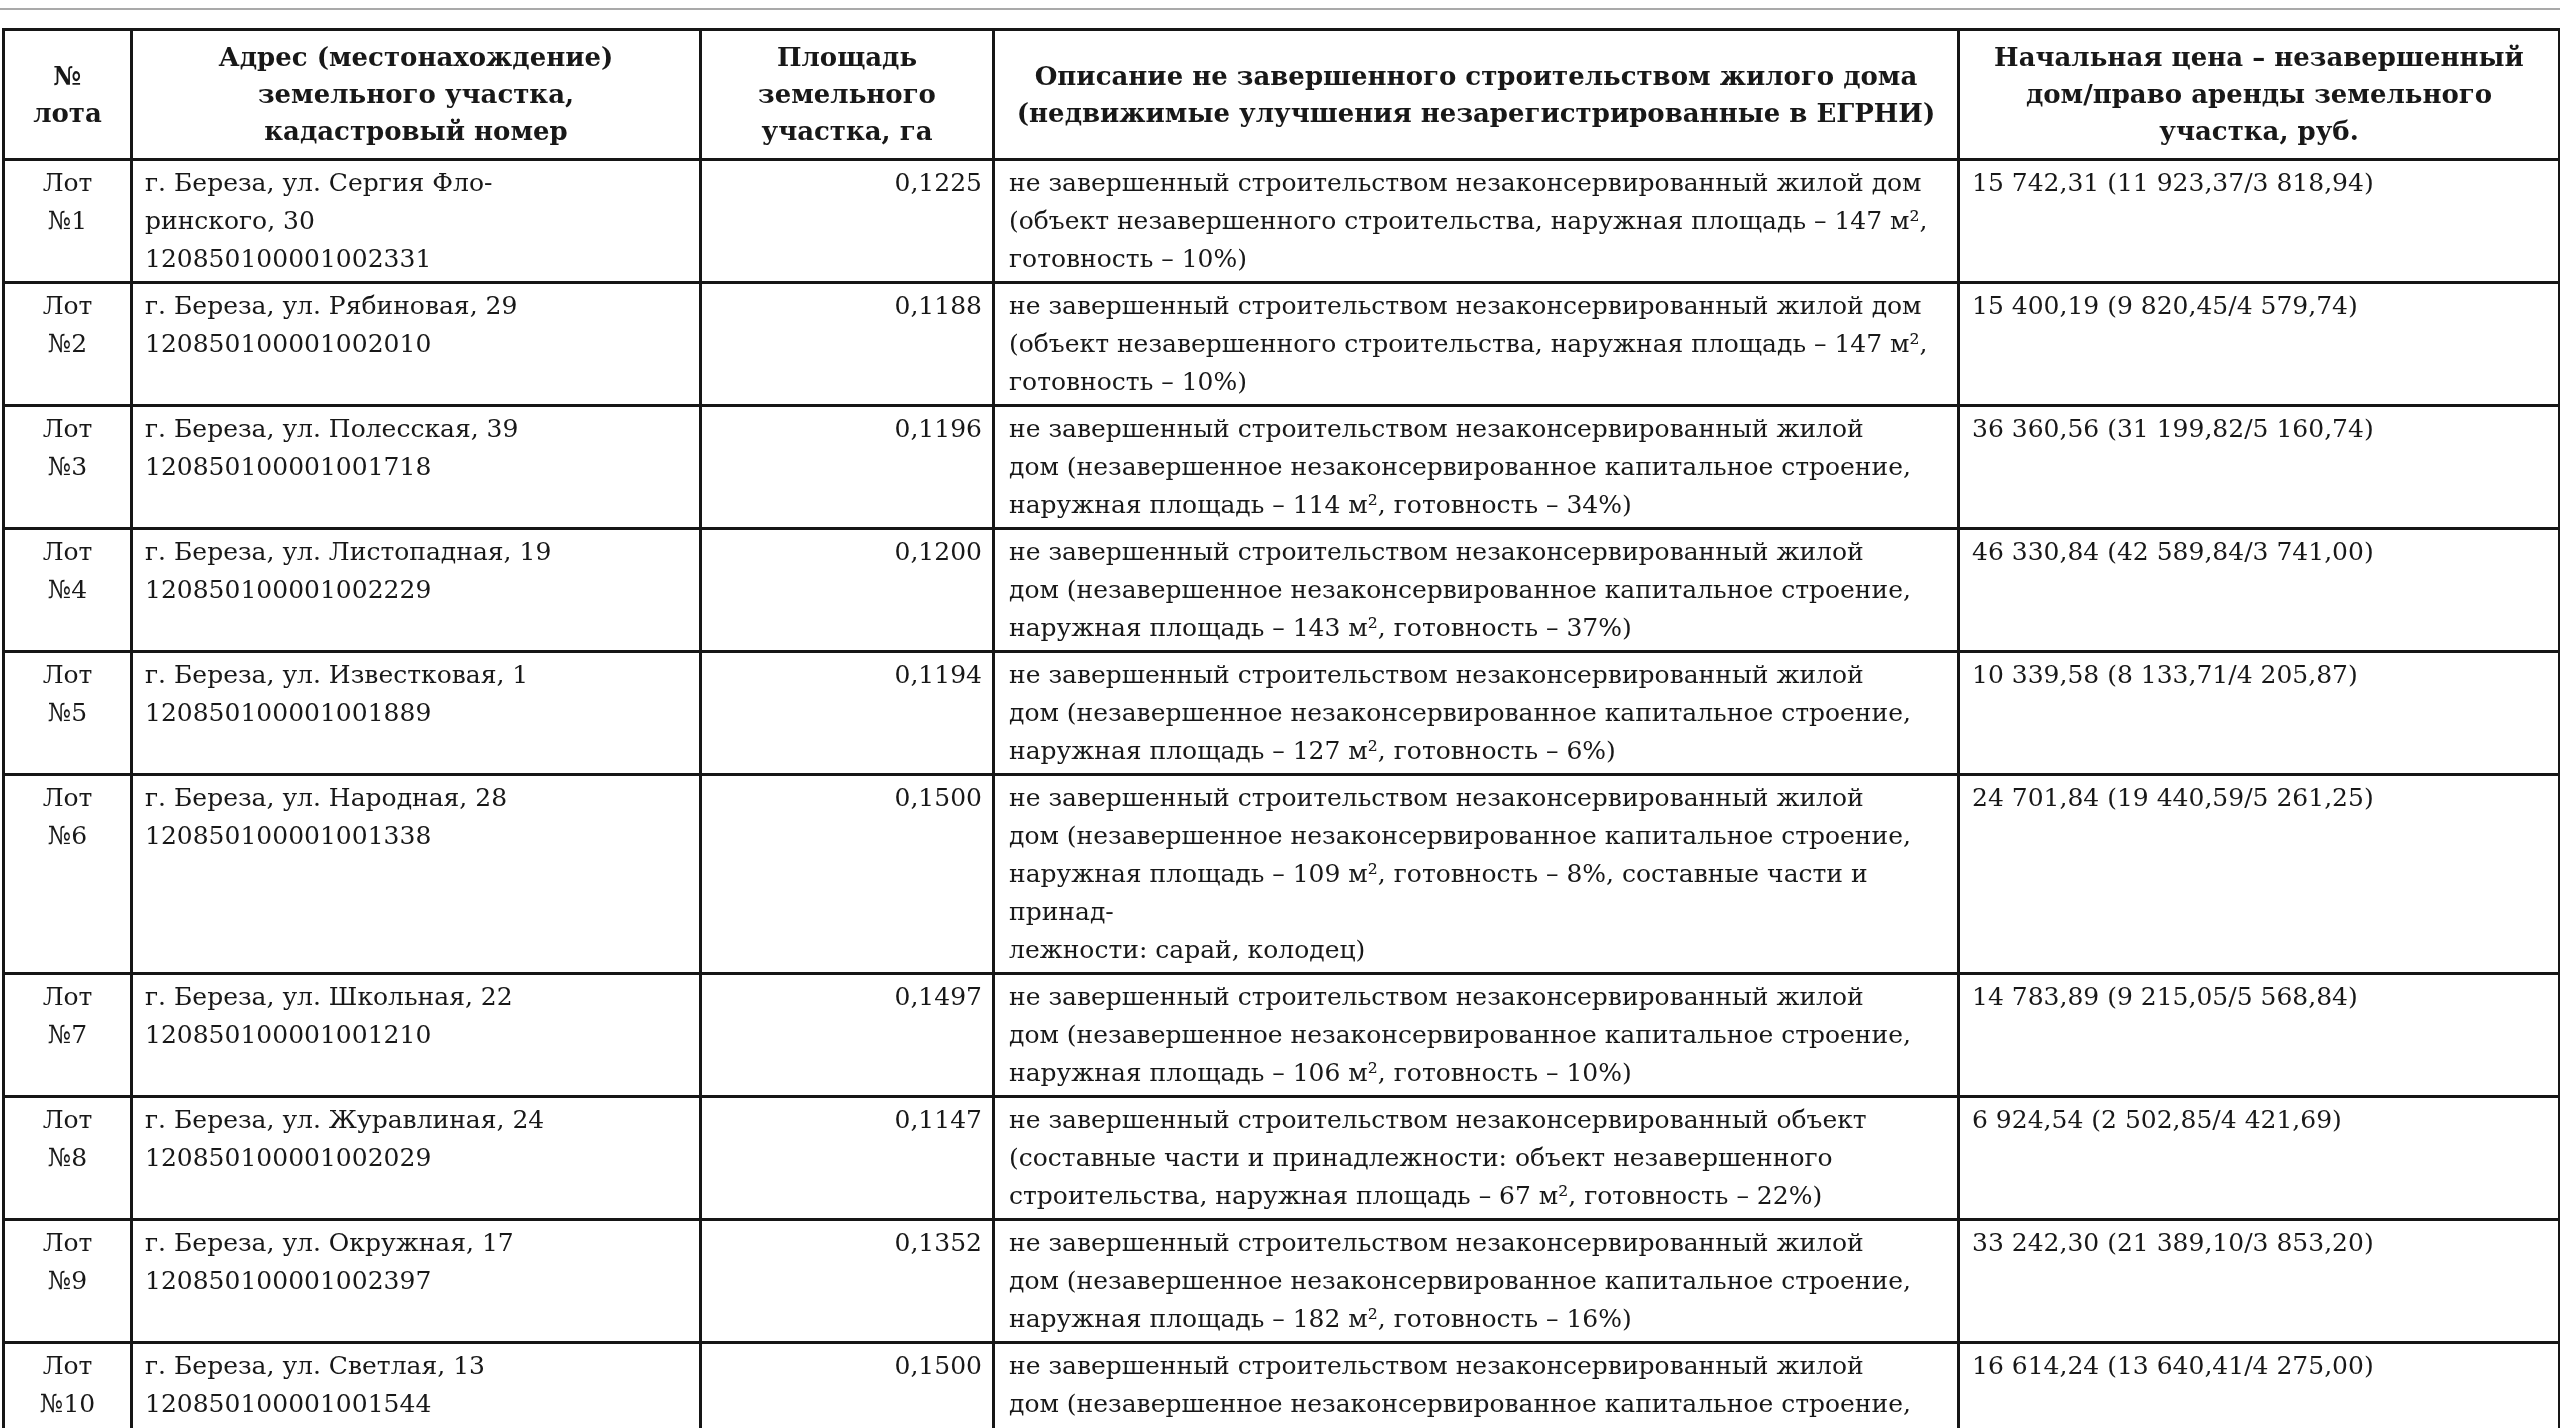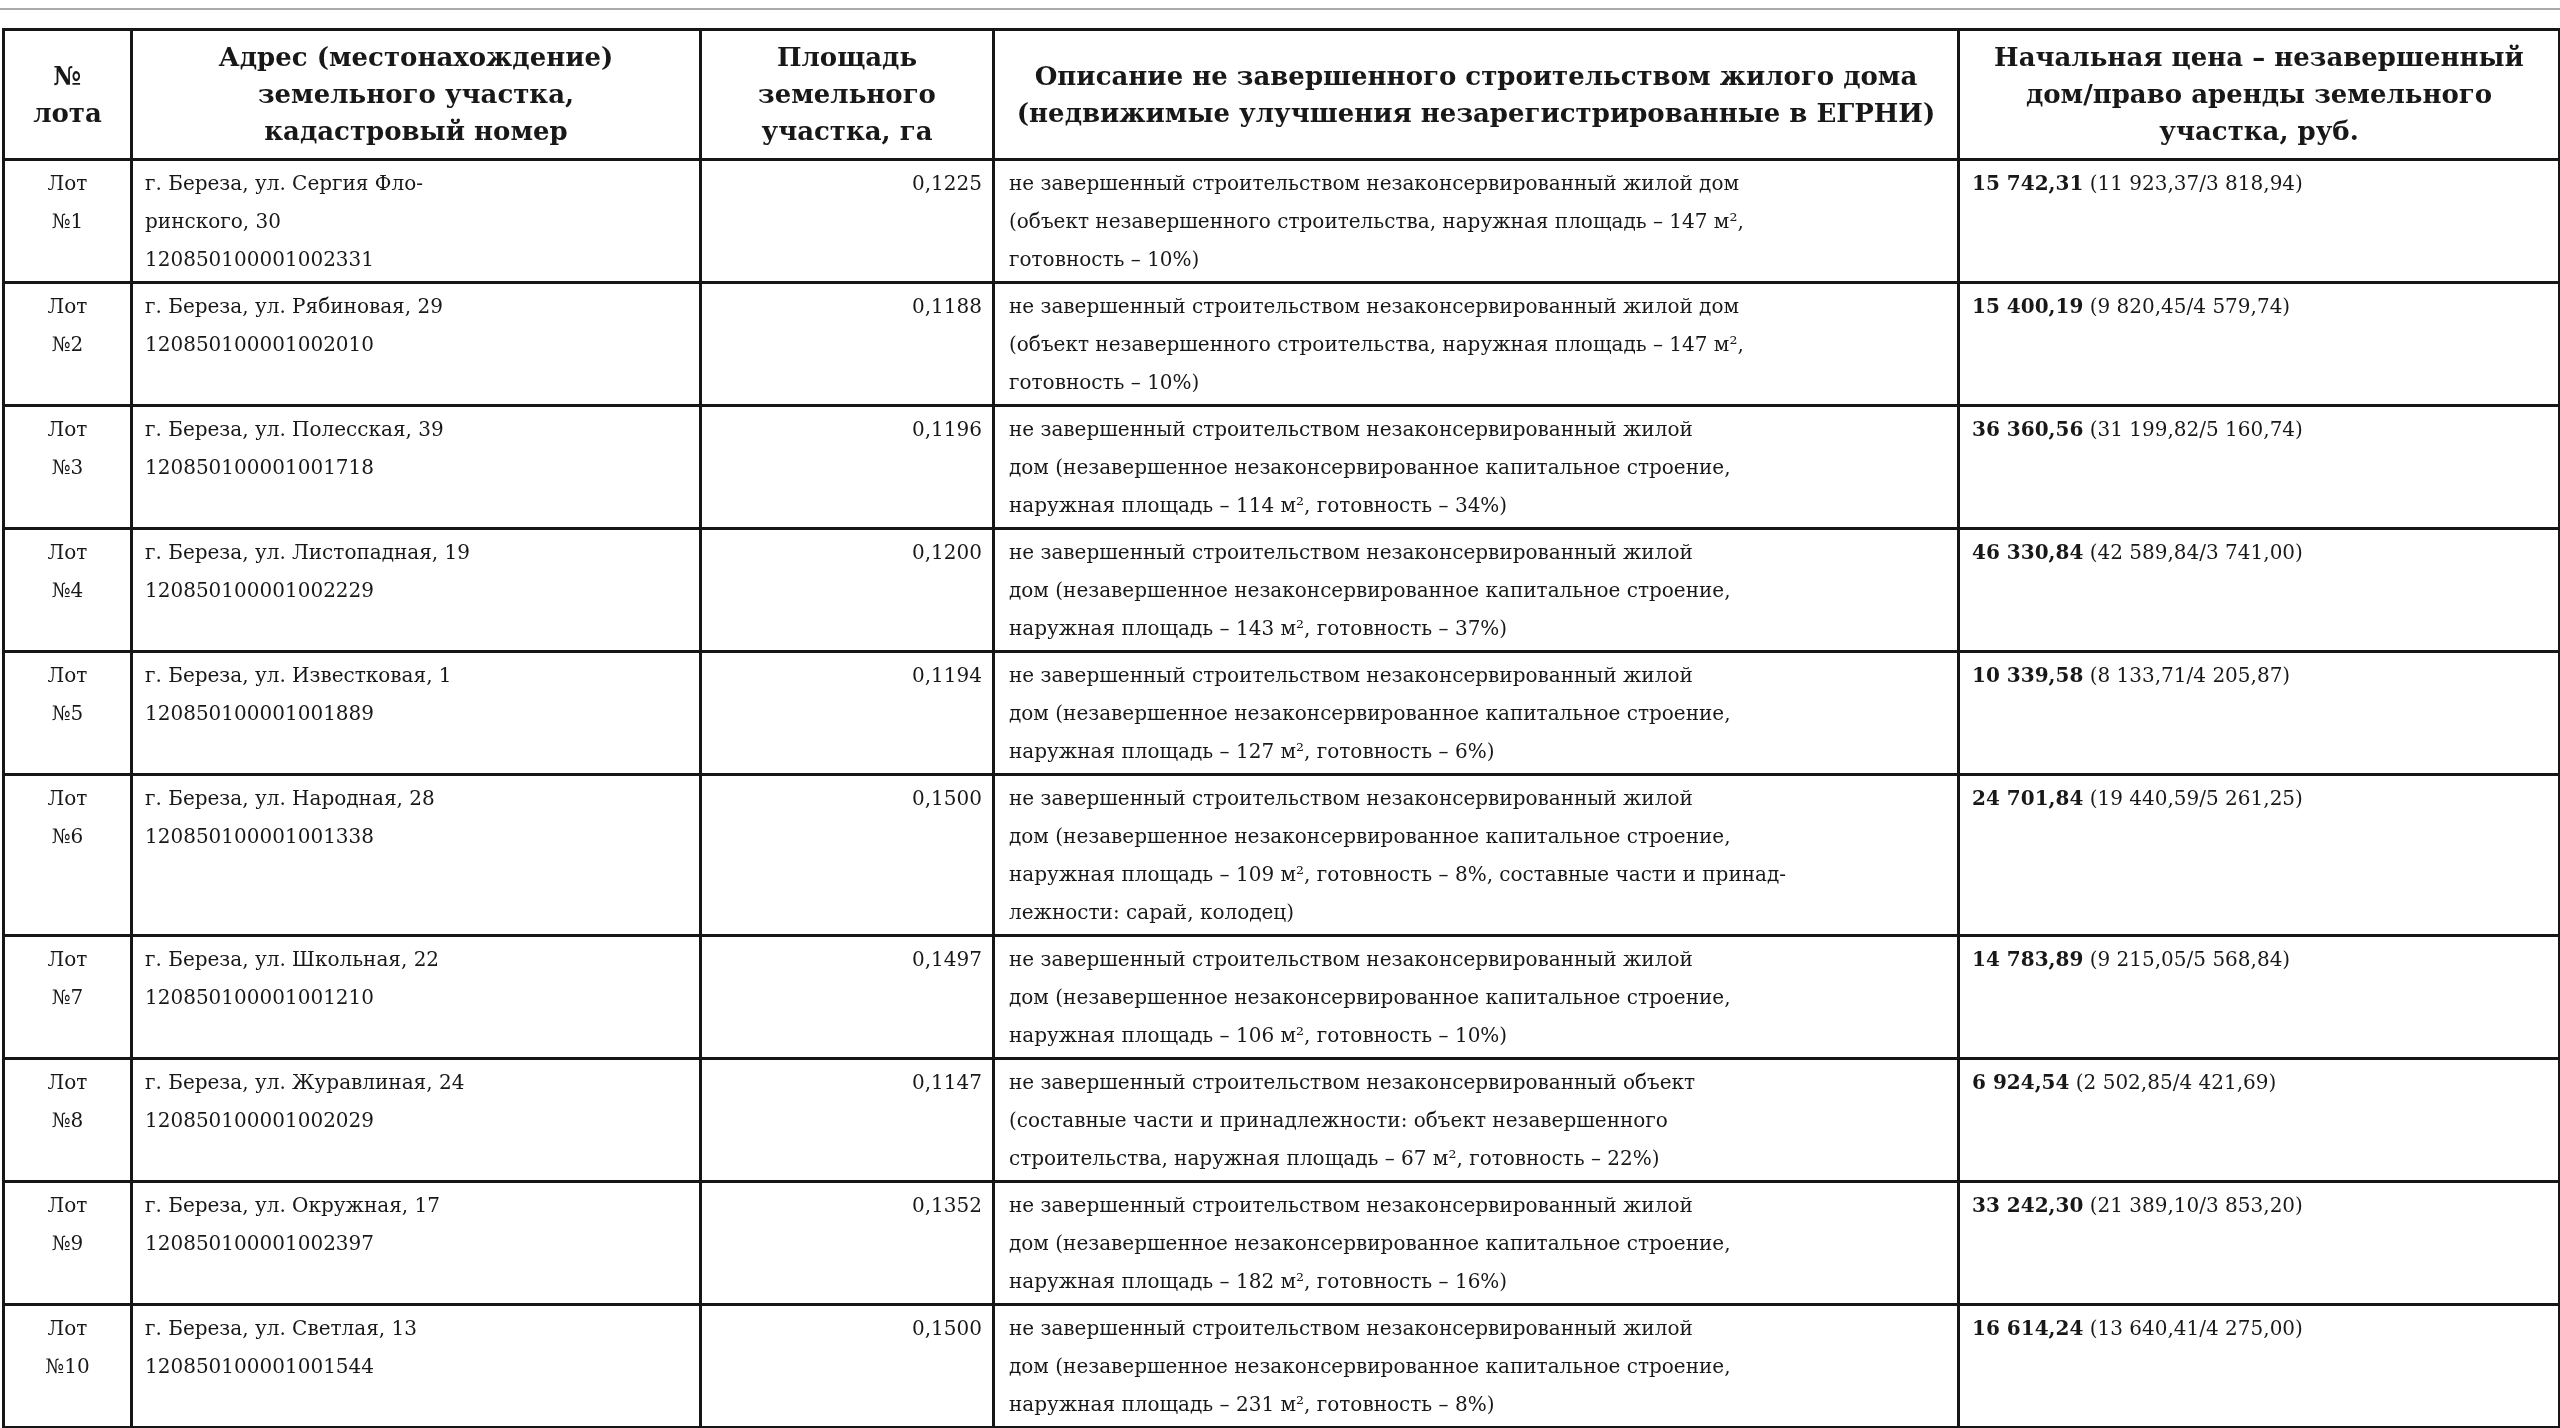--- a/index.html
+++ b/index.html
@@ -5,27 +5,27 @@
   html, body { margin:0; padding:0; background:#ffffff; }
   body { font-family:"DejaVu Serif", serif; color:#181818; }
   .page { width:2560px; min-height:1428px; box-sizing:border-box; padding-top:8px; }
   .top-rule { border-top:2px solid #a9a9a9; margin:0 0 18px 0; height:0; }
   table.lots { border-collapse:collapse; table-layout:fixed; width:2556px; margin-left:2px; background:#fff; }
   th, td { border:3px solid #161616; box-sizing:border-box; }
   th {
     font-size:26px; font-weight:bold; text-align:center; vertical-align:middle;
     line-height:37px; padding:8px 10px; white-space:pre-line;
   }
-  td { font-size:20px; line-height:38px; padding:3px 10px; vertical-align:top; }
+  td { font-size:25px; line-height:38px; padding:3px 10px; vertical-align:top; }
   td.c-lot  { text-align:center; white-space:pre-line; }
   td.c-addr { white-space:pre-line; padding-left:12px; }
   td.c-area { text-align:right; }
   td.c-desc { white-space:pre-line; padding-left:14px; }
   td.c-price { padding-left:12px; }
-  td.c-price b { font-weight:bold; }
+  td.c-price b { font-weight:normal; }
 </style>
 </head>
 <body>
 
 <div class="page">
   <div class="top-rule"></div>
 
   <table class="lots">
     <colgroup>
       <col style="width:128px">

